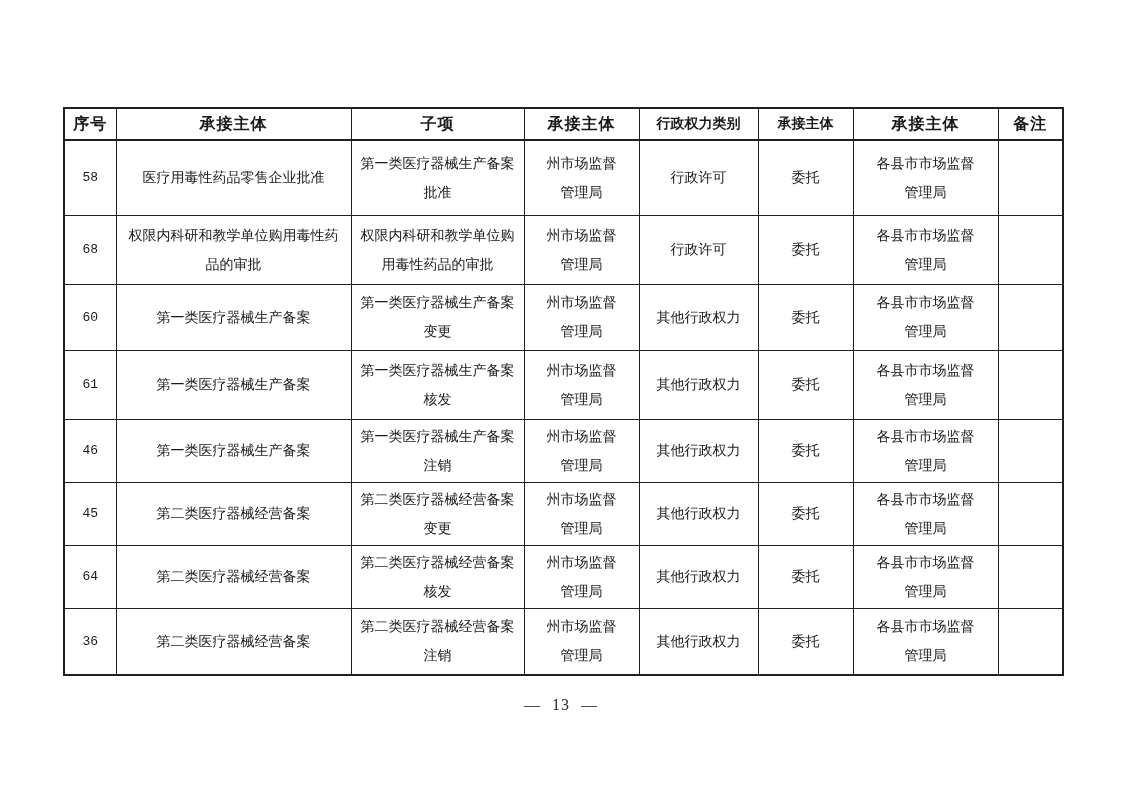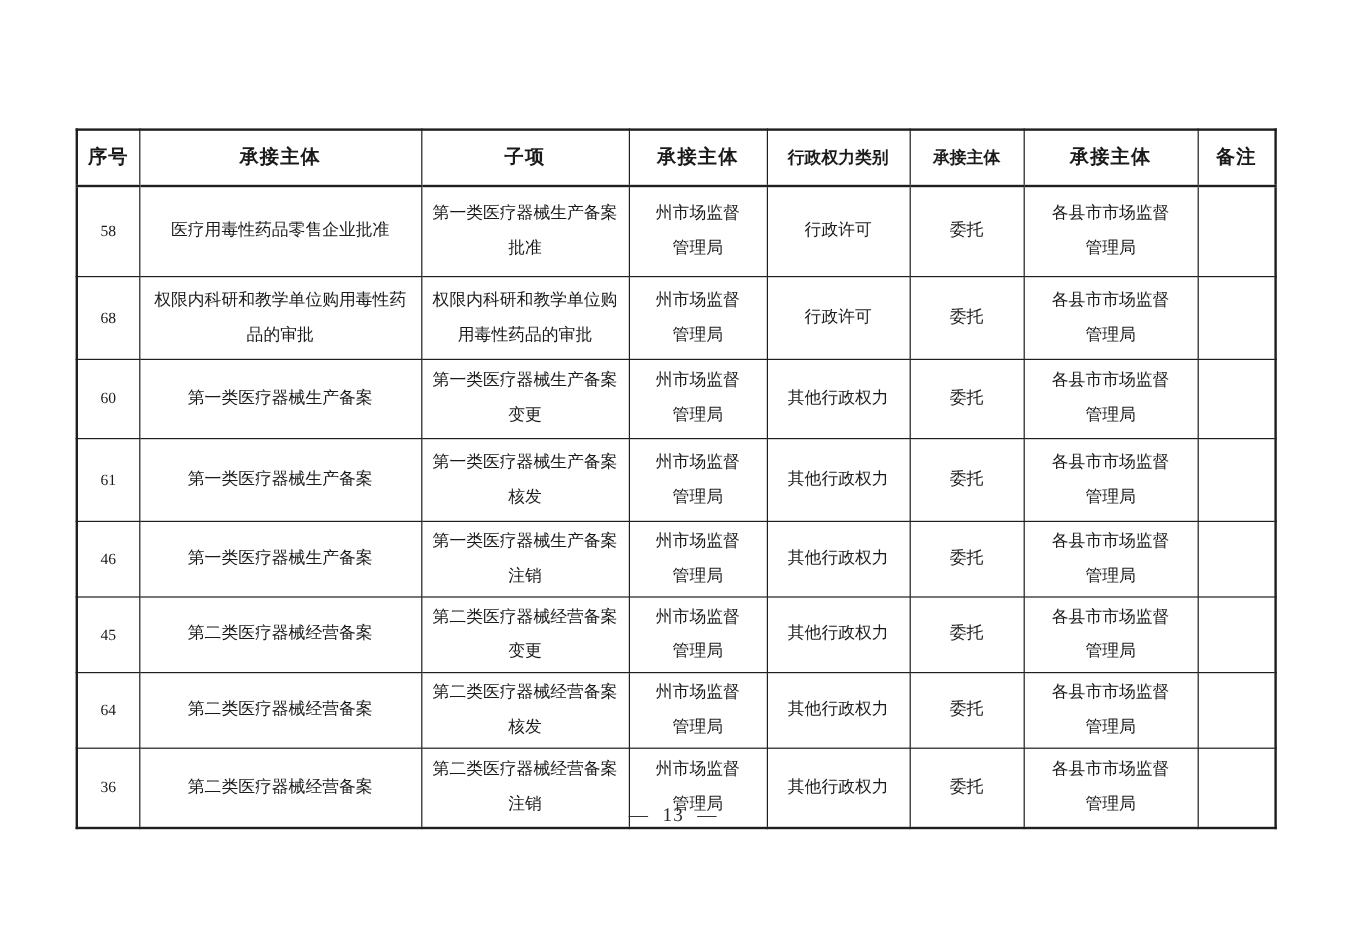--- a/index.html
+++ b/index.html
@@ -27,21 +27,21 @@
   }
   .delegation-table th,
   .delegation-table td {
     border: 1px solid #1f1f1f;
     text-align: center;
     vertical-align: middle;
     padding: 2px 4px;
     overflow: hidden;
   }
   .delegation-table thead tr {
-    height: 47px;
+    height: 32px;
   }
   .delegation-table thead th {
     border-bottom-width: 2px;
     font-family: "Liberation Sans", "DejaVu Sans", sans-serif;
     font-weight: 700;
     font-size: 16px;
     letter-spacing: 1px;
   }
   
   .delegation-table thead th:nth-child(5),
@@ -50,34 +50,35 @@
     letter-spacing: 0;
   }
   .delegation-table tbody td {
     font-size: 14px;
     line-height: 29px;
     white-space: pre-line; 
   }
   .delegation-table tbody td:nth-child(1) {
     font-size: 13px;
     line-height: normal;
+    font-family: Liberation Mono, monospace;
   }
   
   .delegation-table tbody tr:nth-child(1) { height: 75px; }
   .delegation-table tbody tr:nth-child(2) { height: 69px; }
   .delegation-table tbody tr:nth-child(3) { height: 66px; }
   .delegation-table tbody tr:nth-child(4) { height: 69px; }
   .delegation-table tbody tr:nth-child(5) { height: 61px; }
   .delegation-table tbody tr:nth-child(6) { height: 62px; }
   .delegation-table tbody tr:nth-child(7) { height: 62px; }
   .delegation-table tbody tr:nth-child(8) { height: 67px; }
   .page-footer {
     position: absolute;
     left: 0;
-    top: 671px;
+    top: 696px;
     width: 1122px;
     text-align: center;
     font-size: 16px;
     color: #2b2b2b;
     word-spacing: 6px;
     letter-spacing: 1px;
   }
 </style>
 </head>
 <body>

